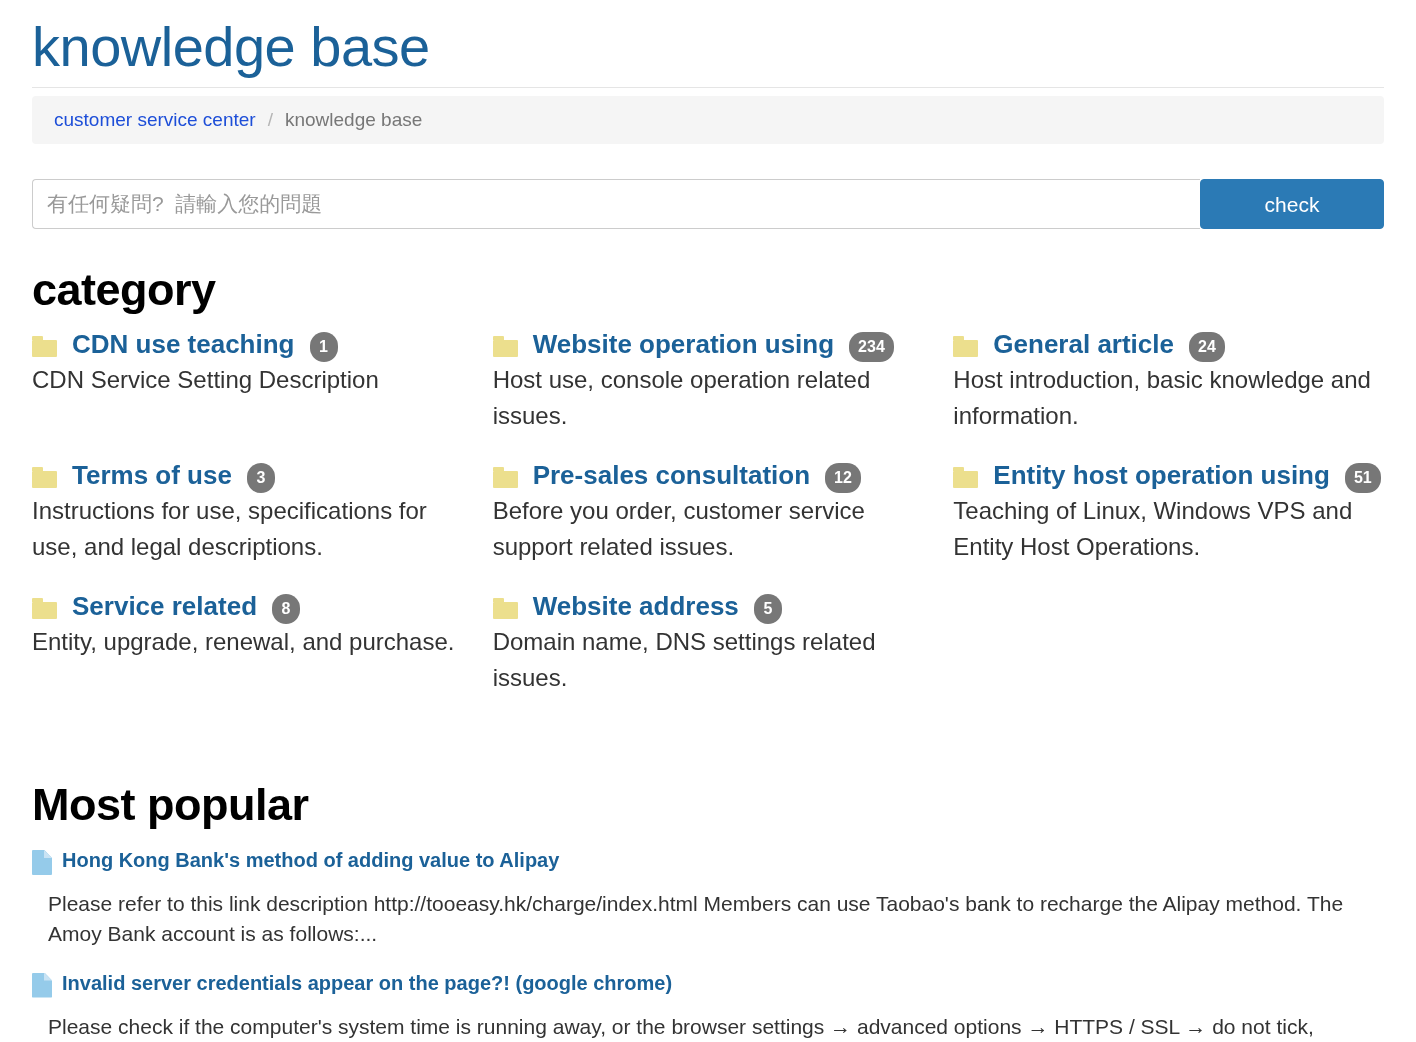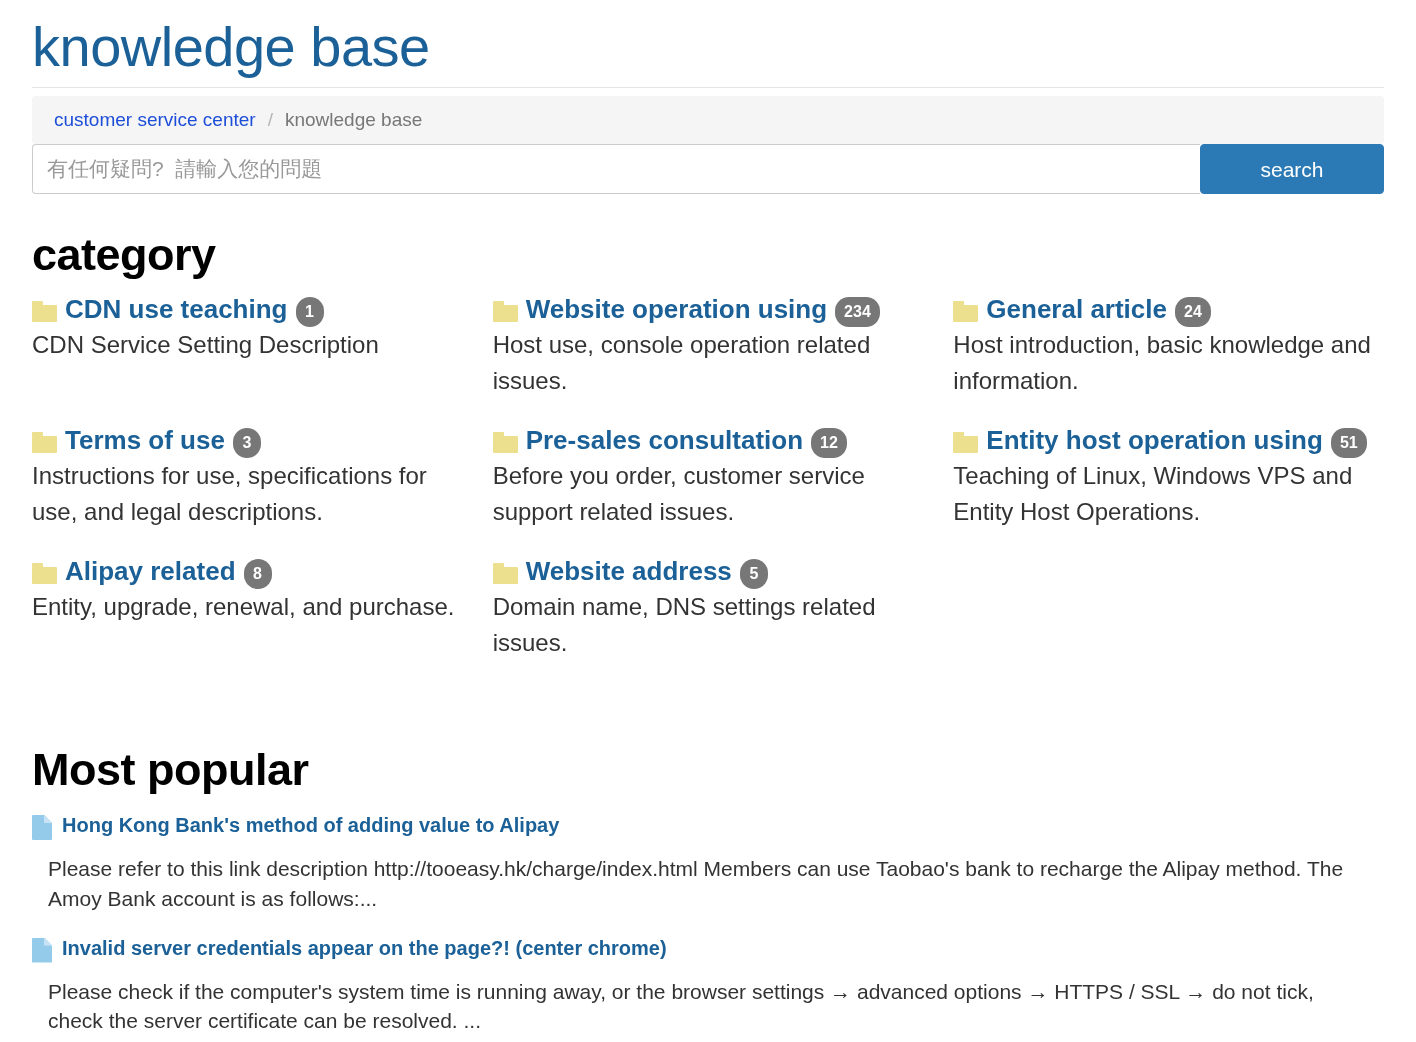--- a/index.html
+++ b/index.html
@@ -55,20 +55,21 @@
     color: #b5b5b5;
     margin: 0 12px;
   }
   .breadcrumb .current {
     color: #777777;
   }
 
   
   .search-row {
     display: flex;
+    margin-top: 35px;
     height: 50px;
     justify-content: flex-end;
   }
   .search-input {
     flex: 1 1 auto;
     border: 1px solid #cccccc;
     border-right: none;
     border-radius: 4px 0 0 4px;
     padding: 6px 14px;
     font-size: 21px;
@@ -105,21 +106,21 @@
   .cat-grid {
     display: grid;
     grid-template-columns: repeat(3, 1fr);
     column-gap: 30px;
     row-gap: 0;
   }
   .cat-cell { padding-bottom: 2px; }
   .cat-head {
     display: flex;
     align-items: center;
-    gap: 8px;
+    gap: 15px;
     margin-bottom: 2px;
     white-space: nowrap;
   }
   .folder-icon {
     flex: 0 0 auto;
     position: relative;
     width: 25px;
     height: 21px;
     align-self: center;
     transform: translateY(2px);
@@ -222,21 +223,21 @@
   </div>
 
   <nav class="breadcrumb">
     <a href="#">customer service center</a>
     <span class="sep">/</span>
     <span class="current">knowledge base</span>
   </nav>
 
   <div class="search-row">
     <input class="search-input" type="text" placeholder="有任何疑問?  請輸入您的問題" style="">
-    <button class="search-button">search</button>
+    <button class="search-button">check</button>
   </div>
 
   <h2 class="section-heading">category</h2>
 
   <div class="cat-grid">
 
     <div class="cat-cell">
       <div class="cat-head">
         <span class="folder-icon">
             <span class="tab"></span>
@@ -307,21 +308,21 @@
       </div>
       <p class="cat-desc">Teaching of Linux, Windows VPS and Entity Host Operations.</p>
     </div>
 
     <div class="cat-cell">
       <div class="cat-head">
         <span class="folder-icon">
             <span class="tab"></span>
             <span class="body"></span>
           </span>
-        <a href="#" class="cat-title">Alipay related</a>
+        <a href="#" class="cat-title">Service related</a>
         <span class="badge">8</span>
       </div>
       <p class="cat-desc">Entity, upgrade, renewal, and purchase.</p>
     </div>
 
     <div class="cat-cell">
       <div class="cat-head">
         <span class="folder-icon">
             <span class="tab"></span>
             <span class="body"></span>
@@ -346,18 +347,18 @@
     </div>
     <p class="article-excerpt">Please refer to this link description http://tooeasy.hk/charge/index.html Members can use Taobao's bank to recharge the Alipay method. The Amoy Bank account is as follows:...</p>
   </div>
 
   <div class="article">
     <div class="article-head">
       <span class="doc-icon">
           <span class="sheet"></span>
           <span class="fold"></span>
         </span>
-      <a href="#" class="article-title">Invalid server credentials appear on the page?! (center chrome)</a>
+      <a href="#" class="article-title">Invalid server credentials appear on the page?! (google chrome)</a>
     </div>
     <p class="article-excerpt">Please check if the computer's system time is running away, or the browser settings → advanced options → HTTPS / SSL → do not tick, check the server certificate can be resolved. ...</p>
   </div>
 
 </div>
 
 </body></html>

